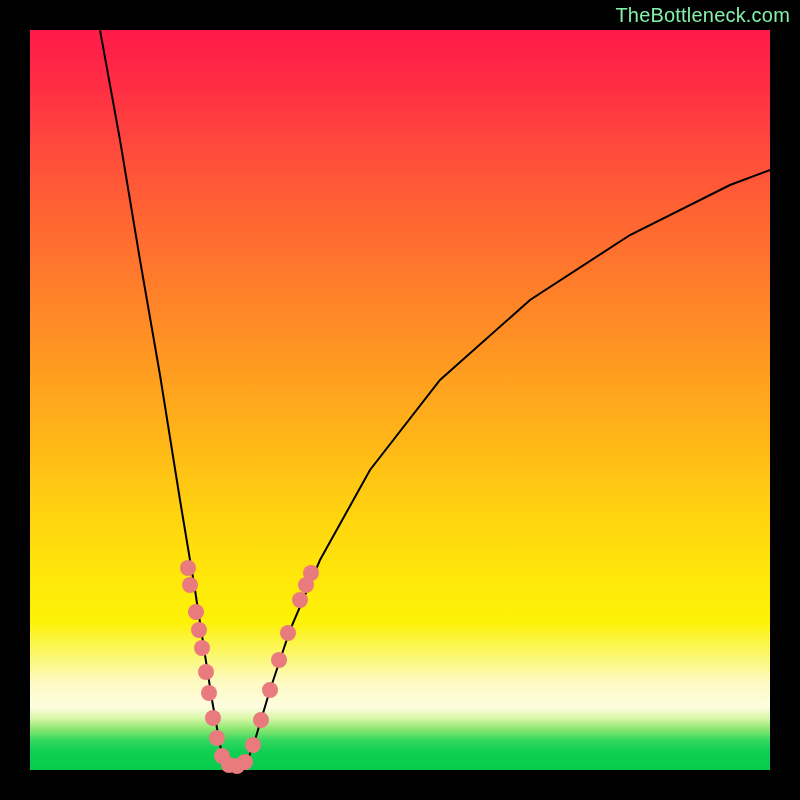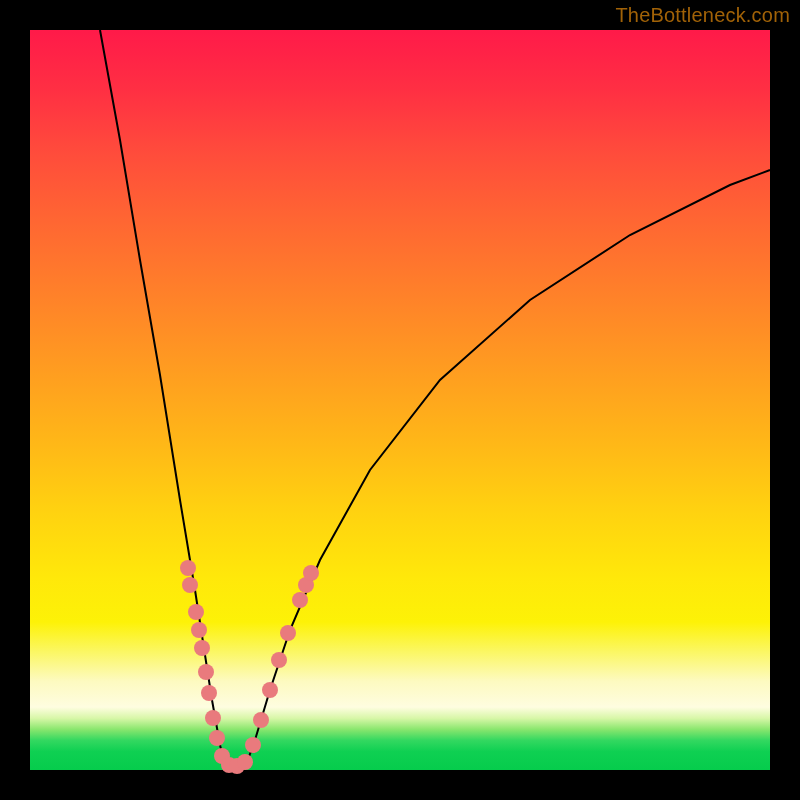--- a/index.html
+++ b/index.html
@@ -44,21 +44,21 @@
       #8ae66e 94.5%,
       #33d860 96%,
       #0fd052 97.5%,
       #06cc4c 100%
     );
   }
   .watermark {
     position: absolute;
     top: 4px;
     right: 10px;
-    color: #a16207;
+    color: #86efac;
     font-size: 20px;
     font-weight: 500;
     letter-spacing: 0.2px;
     user-select: none;
   }
   svg.curve {
     position: absolute;
     left: 0;
     top: 0;
     width: 740px;

